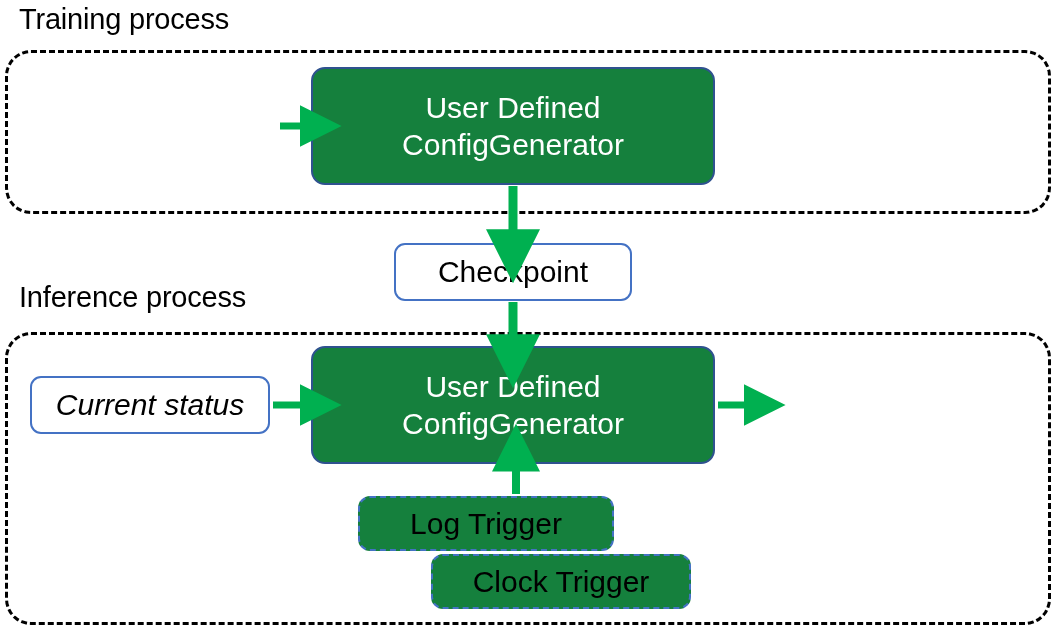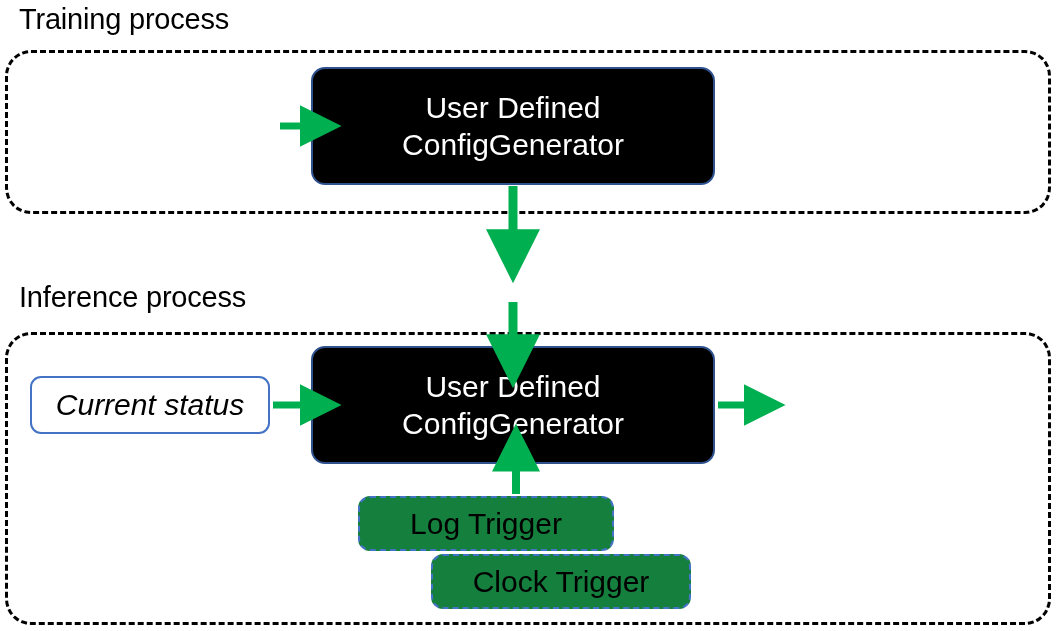--- a/index.html
+++ b/index.html
@@ -43,21 +43,21 @@
     line-height:32px;
     white-space:nowrap;
   }
 
   
   .node-blue{
     position:absolute;
     box-sizing:border-box;
     border:2px solid #2F528F;
     border-radius:14px;
-    background:#000000;
+    background:#15803d;
     display:flex;align-items:center;justify-content:center;
     text-align:center;
     color:#ffffff;
     font-size:30px;
     line-height:37px;
   }
   .node-blue span{display:block;}
 
   
   .node-trigger{
@@ -86,20 +86,21 @@
   <div class="process-box" style="left:5px;top:50px;width:1046px;height:164px;"></div>
 
 
   <div class="node-blue" style="left:311px;top:67px;width:404px;height:118px;">
     <div>
       <span>User Defined</span>
       <span>ConfigGenerator</span>
     </div>
   </div>
 
+  <div class="node-plain" style="left:394px;top:243px;width:238px;height:58px;">Checkpoint</div>
 
   <div class="section-title" style="left:19px;top:283px;">Inference process</div>
 
   <div class="process-box" style="left:5px;top:332px;width:1046px;height:293px;"></div>
 
   <div class="node-plain" style="left:30px;top:376px;width:240px;height:58px;font-style:italic;">Current status</div>
 
   <div class="node-blue" style="left:311px;top:346px;width:404px;height:118px;">
     <div>
       <span>User Defined</span>

